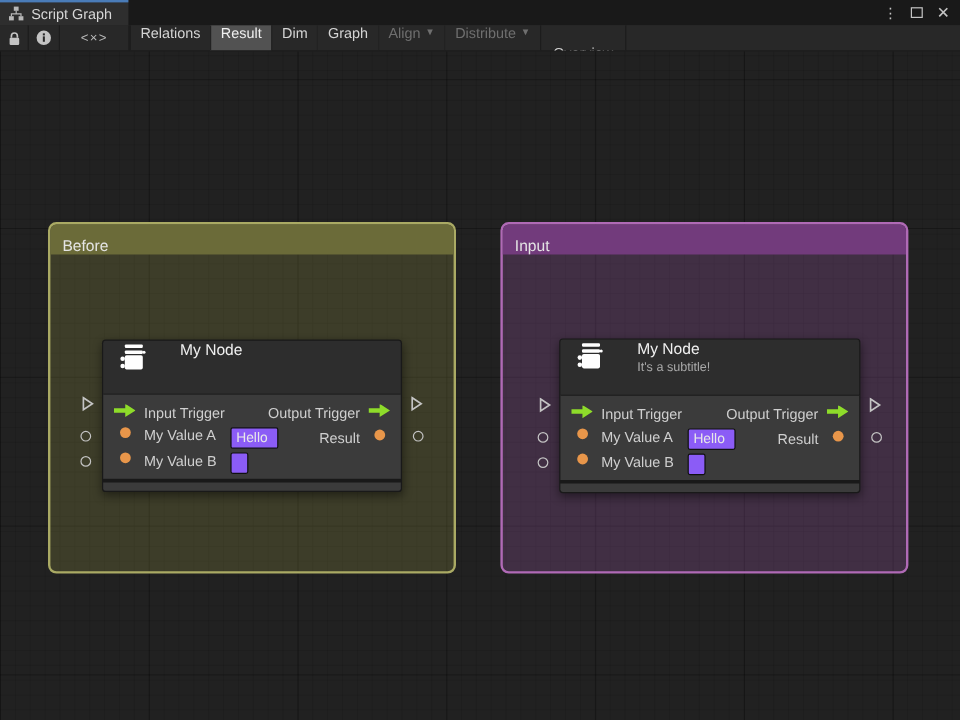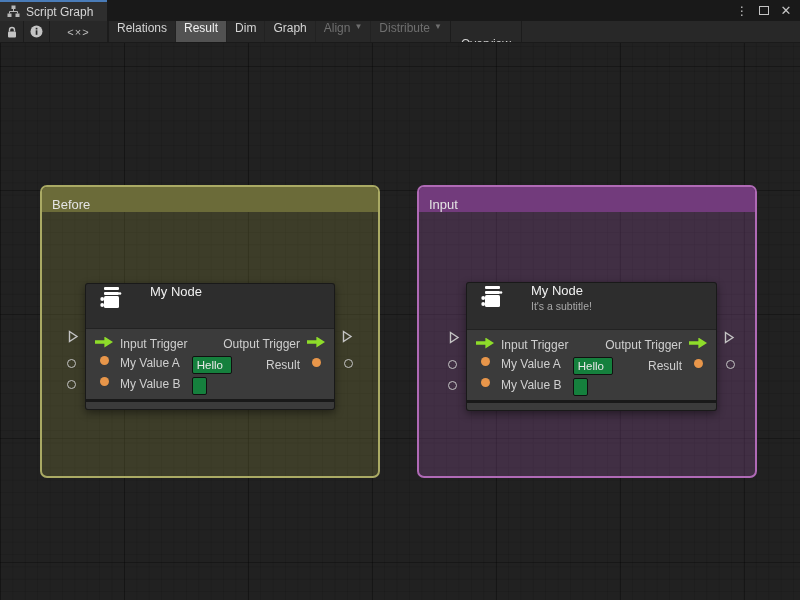--- a/index.html
+++ b/index.html
@@ -93,21 +93,21 @@
     padding:0 9px; font-size:12px; color:#cfcfcf;
   }
   .port-left, .port-right { display:flex; align-items:flex-start; gap:7px; }
   .icon-slot { width:18px; display:flex; align-items:center; justify-content:center; }
   .flow-arrow {
     width:18px; height:11px; background:#8edc2a;
     clip-path:polygon(0 33%, 52% 33%, 52% 0, 100% 50%, 52% 100%, 52% 67%, 0 67%);
   }
   .value-dot { width:9px; height:9px; border-radius:50%; background:#e8964a; }
   .value-field {
-    margin-left:5px; width:40px; height:18px; background:#15803d; border:1px solid #101010;
+    margin-left:5px; width:40px; height:18px; background:#8b5cf6; border:1px solid #101010;
     border-radius:2px; color:#e8e8e8; font-size:11.5px; padding:0 4px;
     font-family:"Liberation Sans","DejaVu Sans",sans-serif;
   }
   .value-field.small { width:15px; padding:0 2px; }
   .node-footer { height:7px; margin-top:3px; background:#3b3b3b; border-radius:0 0 2px 2px; }
 
   
   .ext-port { position:absolute; display:flex; align-items:center; justify-content:center; }
   .ext-circle { width:9px; height:9px; border:1.4px solid #c4c4c4; border-radius:50%; }
   .ext-left  { left:-18px; }

